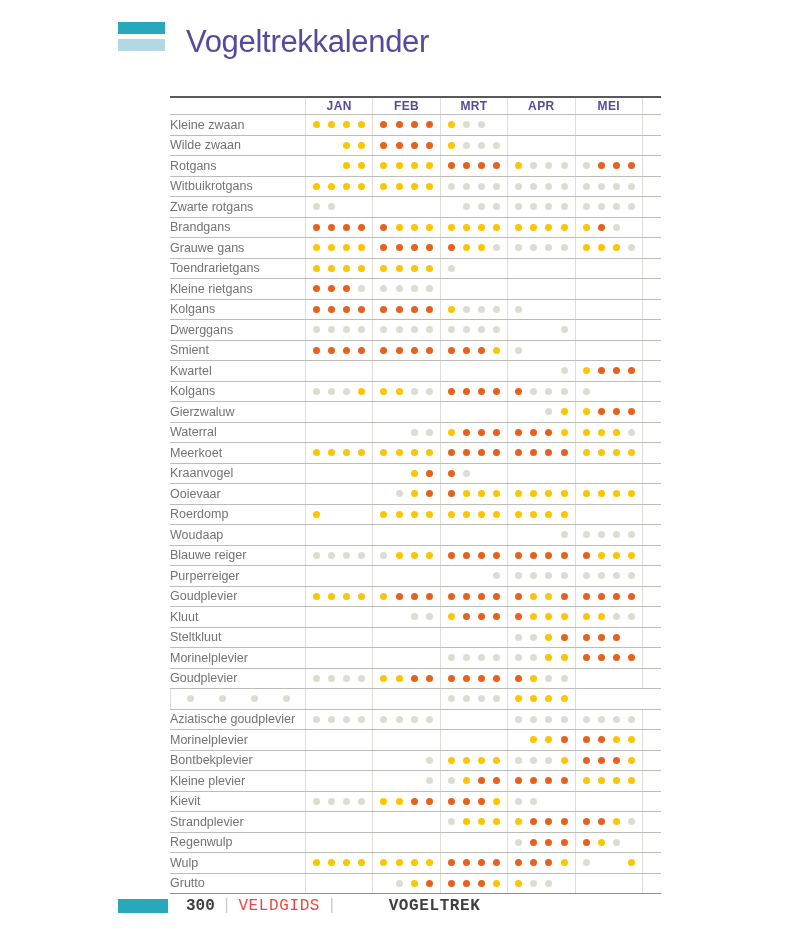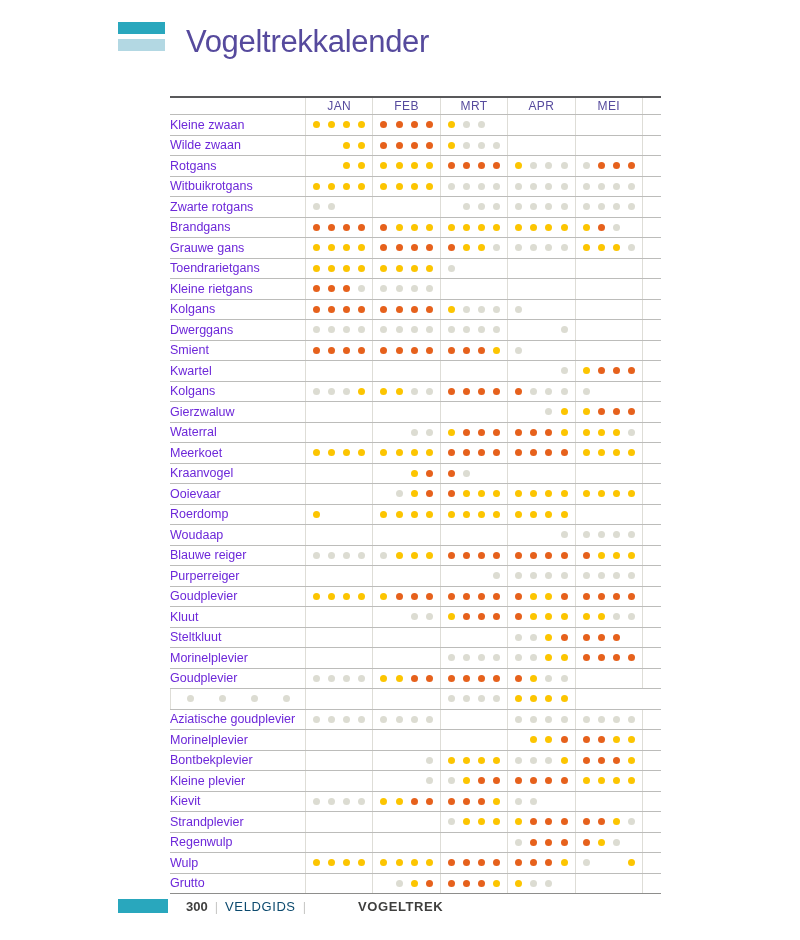--- a/index.html
+++ b/index.html
@@ -24,42 +24,42 @@
     position:absolute;left:170px;top:96px;width:491px;
     border-top:2px solid #59595b;border-bottom:1px solid #8e8e8c;
   }
   .cal-row{
     display:grid;
     grid-template-columns:135px repeat(5,67.4px) 1fr;
     height:19.5px;
     border-top:1px solid #bcbcba;
   }
   .cal-row.cal-header{height:16px;border-top:none;}
-  .name-cell{display:flex;align-items:center;font-size:12.5px;color:#6d28d9;}
+  .name-cell{display:flex;align-items:center;font-size:12.5px;color:#737373;}
   .m-cell{border-left:1px solid #deddd7;display:flex;align-items:center;padding:0 3px;}
   .m-head{
     justify-content:center;padding:0;
-    color:var(--purple,#564a9d);font-weight:normal;font-size:12px;letter-spacing:.4px;
+    color:var(--purple,#564a9d);font-weight:bold;font-size:12px;letter-spacing:.4px;
   }
   .tail-cell{border-left:1px solid #deddd7;}
   .slot{flex:1;display:flex;align-items:center;justify-content:center;}
   .dot{width:7px;height:7px;border-radius:50%;}
   .dY{background:var(--c-yellow,#fcc501);}
   .dR{background:var(--c-orange,#e6611c);}
   .dG{background:var(--c-gray,#dcdcd2);}
 
   
   .footer-tab{position:absolute;left:118px;top:899px;width:50px;height:14px;background:var(--teal-dark,#29a7bd);}
   .footer-text{
     position:absolute;left:186px;top:898px;height:16px;
-    display:flex;align-items:center;gap:7px;font-size:13px;color:#3f3f3e;
+    display:flex;align-items:center;gap:7px;font-size:16px;color:#3f3f3e;font-family:Liberation Mono, monospace;
   }
   .footer-text .pg{font-weight:bold;}
   .footer-text .sep{color:#c9c9c7;}
-  .footer-text .series{color:#0c4a6e;letter-spacing:.6px;}
+  .footer-text .series{color:#ef4444;letter-spacing:.6px;}
   .footer-text .section{font-weight:bold;letter-spacing:.6px;margin-left:45px;}
 </style>
 </head>
 <body>
 
 <div class="sheet">
 
   <div class="logo">
     <div class="bar-top"></div>
     <div class="bar-bottom"></div>

